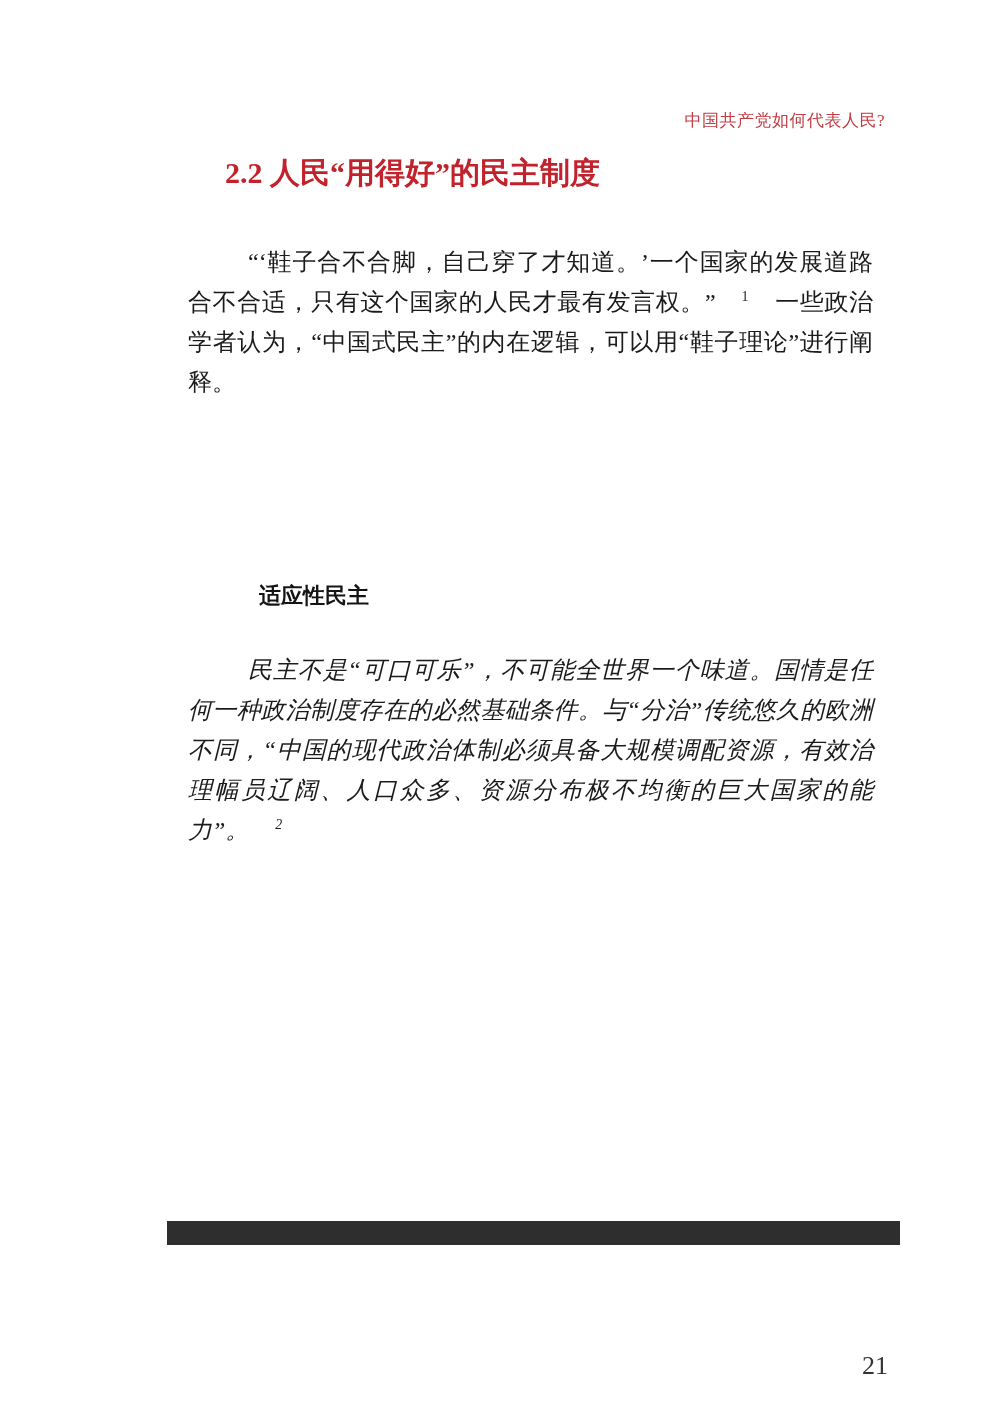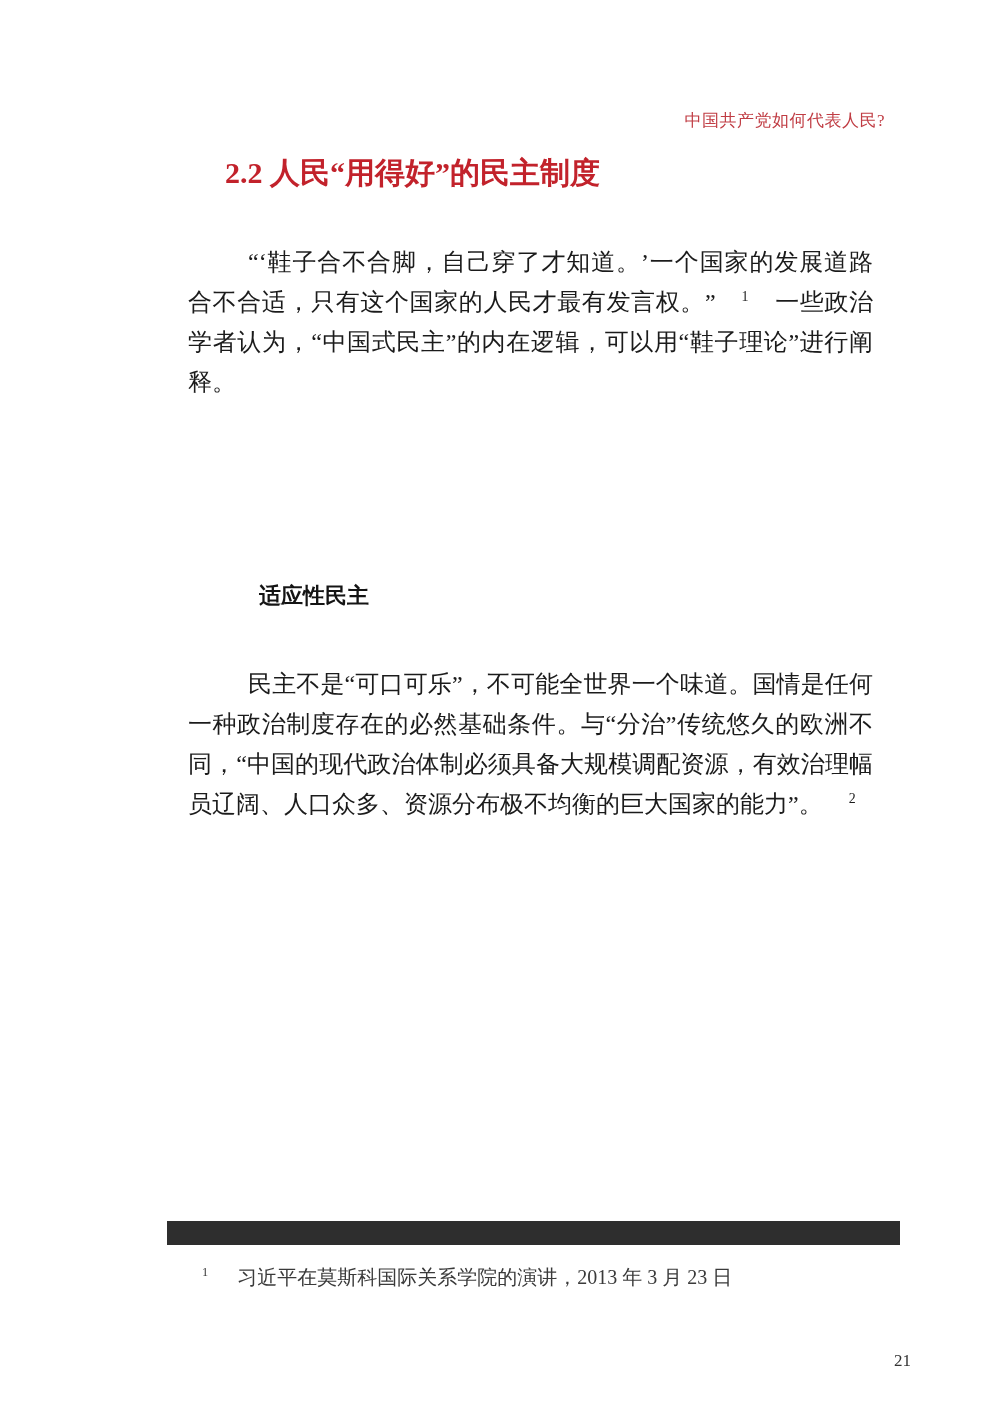--- a/index.html
+++ b/index.html
@@ -36,21 +36,21 @@
     color: #c2222b;
     line-height: 1.15;
   }
 
   .body-block {
     position: absolute;
     left: 140px;
     width: 733px;
   }
   .block1 { top: 178px; }
-  .block2 { top: 600px; }
+  .block2 { top: 586px; font-style: italic; }
 
   .para {
     font-size: 24px;
     line-height: 40px;
     color: #1b1b1b;
     text-align: justify;
     text-indent: 2em;
     margin-top: 16px;
   }
 
@@ -98,22 +98,22 @@
   .fnmark {
     font-size: 0.62em;
     vertical-align: super;
     line-height: 0;
     margin-right: 5px;
   }
 
   .page-number {
     position: absolute;
     top: 1315px;
-    left: 858px;
-    font-size: 17px;
+    left: 826px;
+    font-size: 26px;
     color: #333333;
   }
 </style>
 </head>
 <body>
 
 <div class="page">
 
   <div class="running-header">中国共产党如何代表人民?</div>
 
@@ -125,18 +125,17 @@
 
   <h2 class="subsection-heading">适应性民主</h2>
 
   <div class="body-block block2" id="block2">
       <p class="para"><span class="para-text">民主不是“可口可乐”，不可能全世界一个味道。国情是任何一种政治制度存在的必然基础条件。与“分治”传统悠久的欧洲不同，“中国的现代政治体制必须具备大规模调配资源，有效治理幅员辽阔、人口众多、资源分布极不均衡的巨大国家的能力”。</span><sup class="fnref">2</sup></p>
     </div>
 
   <div class="footnote-rule"></div>
 
   <div class="footnotes" id="footnotes">
-      <div class="footnote"><sup class="fnmark">1</sup><span>习近平在莫斯科国际关系学院的演讲，2013 年 3 月 23 日</span></div>
     </div>
 
   <div class="page-number">21</div>
 
 </div>
 
 </body></html>

